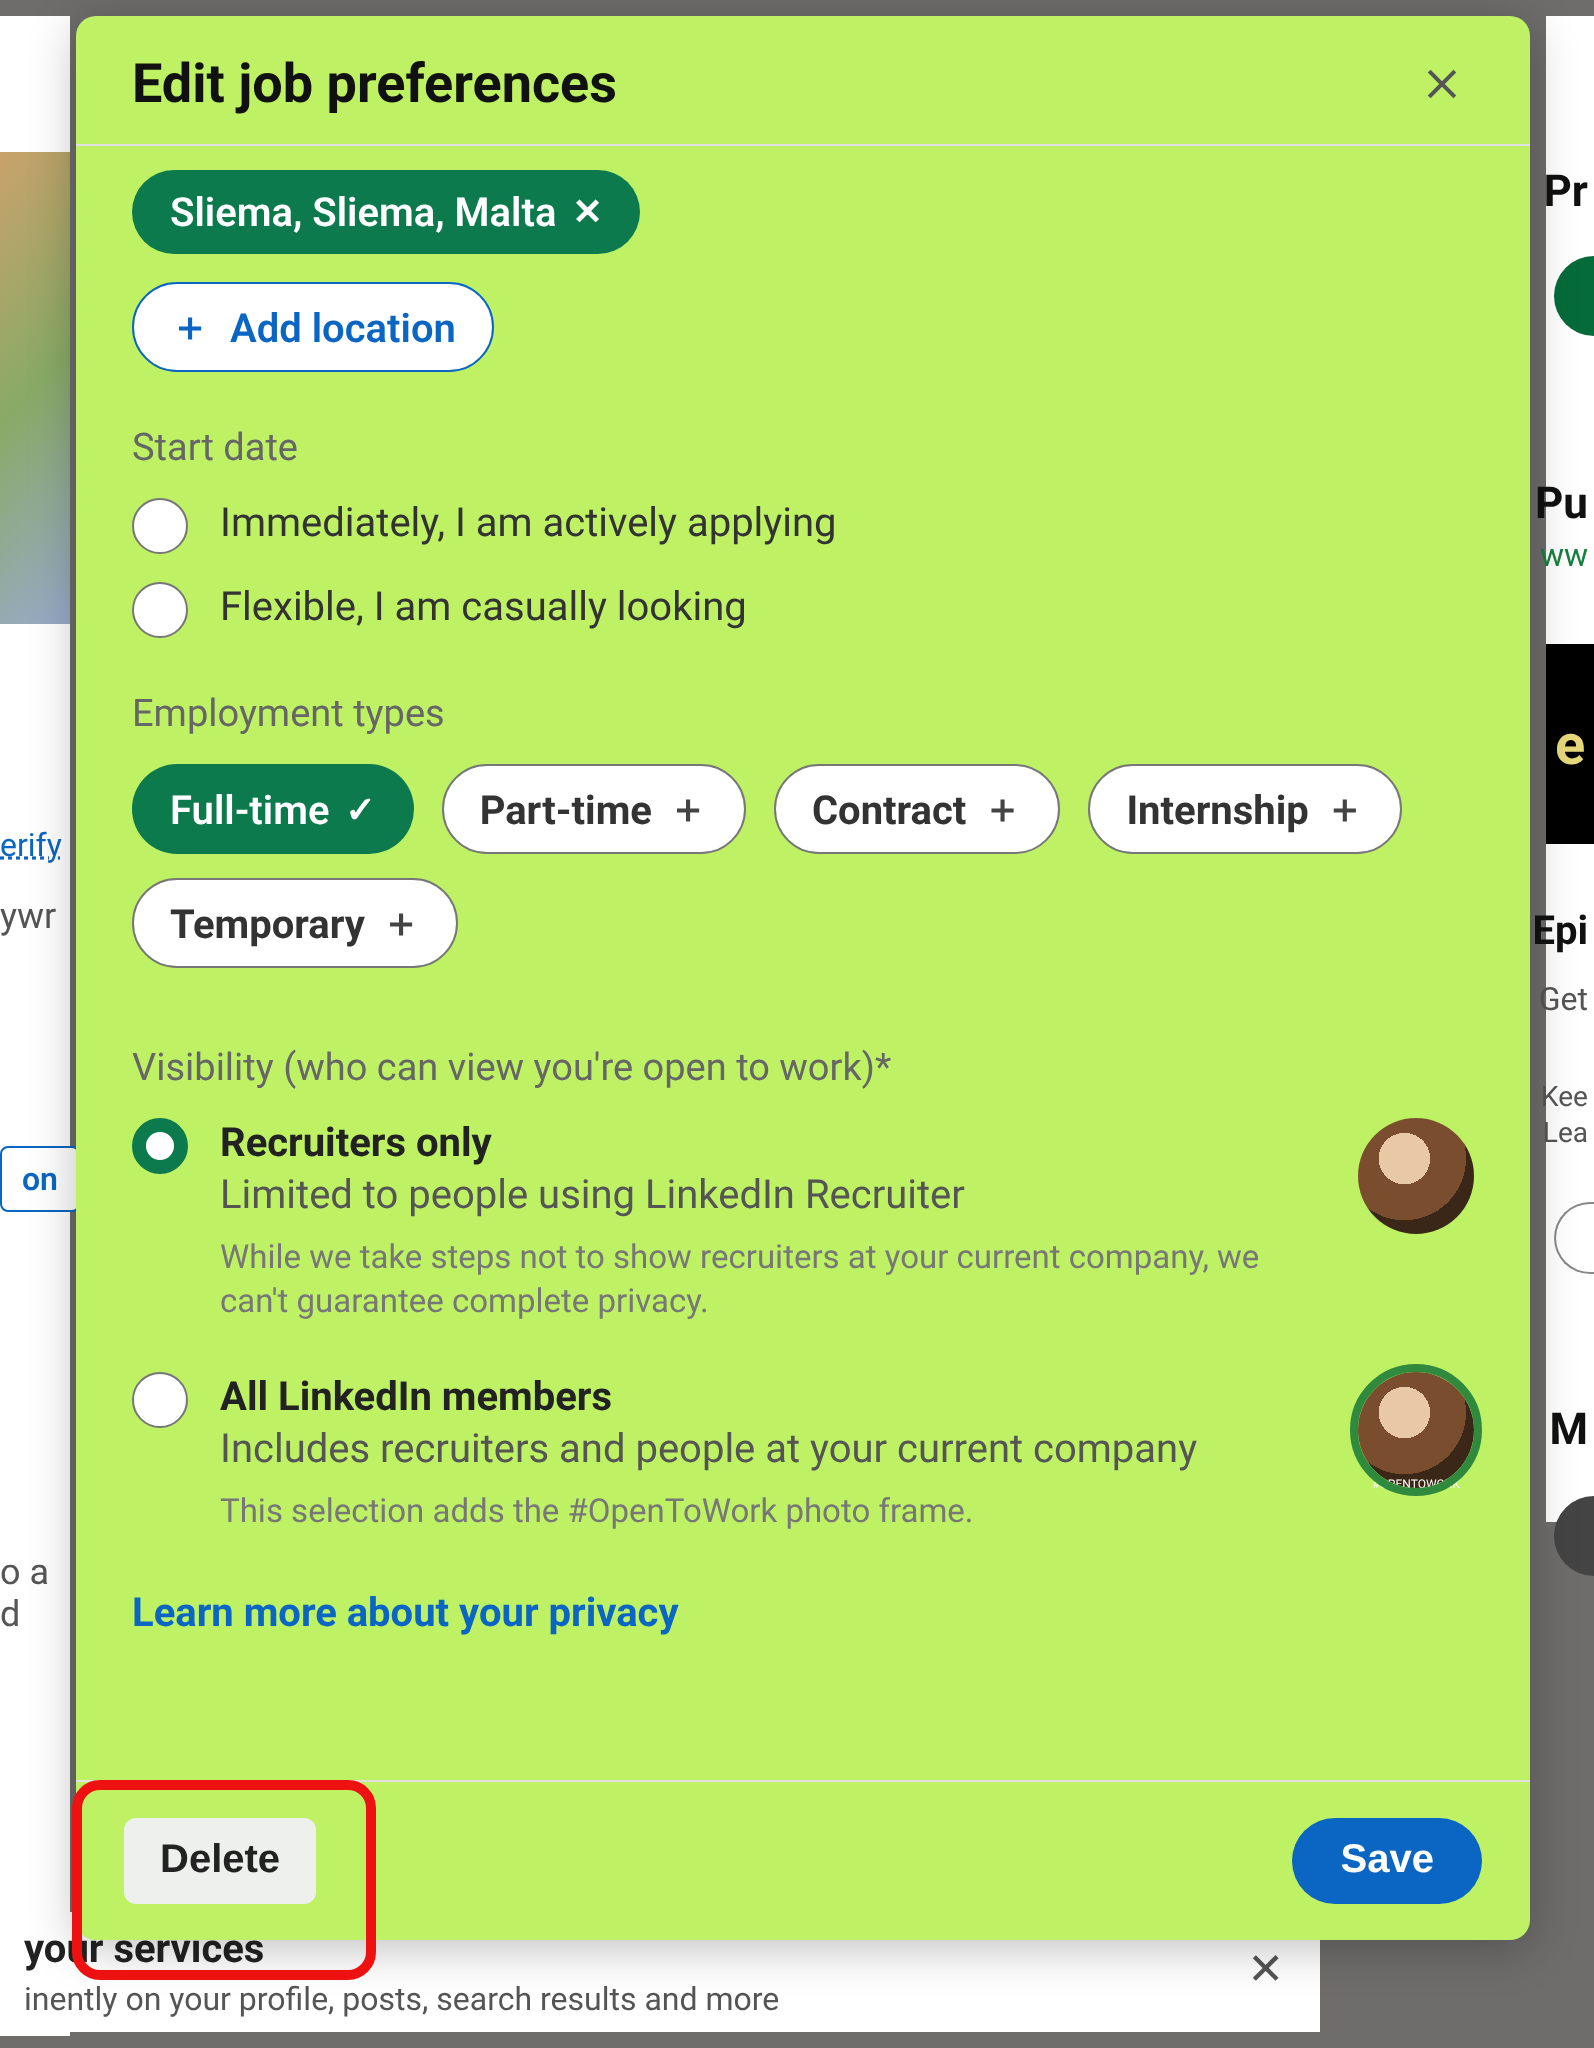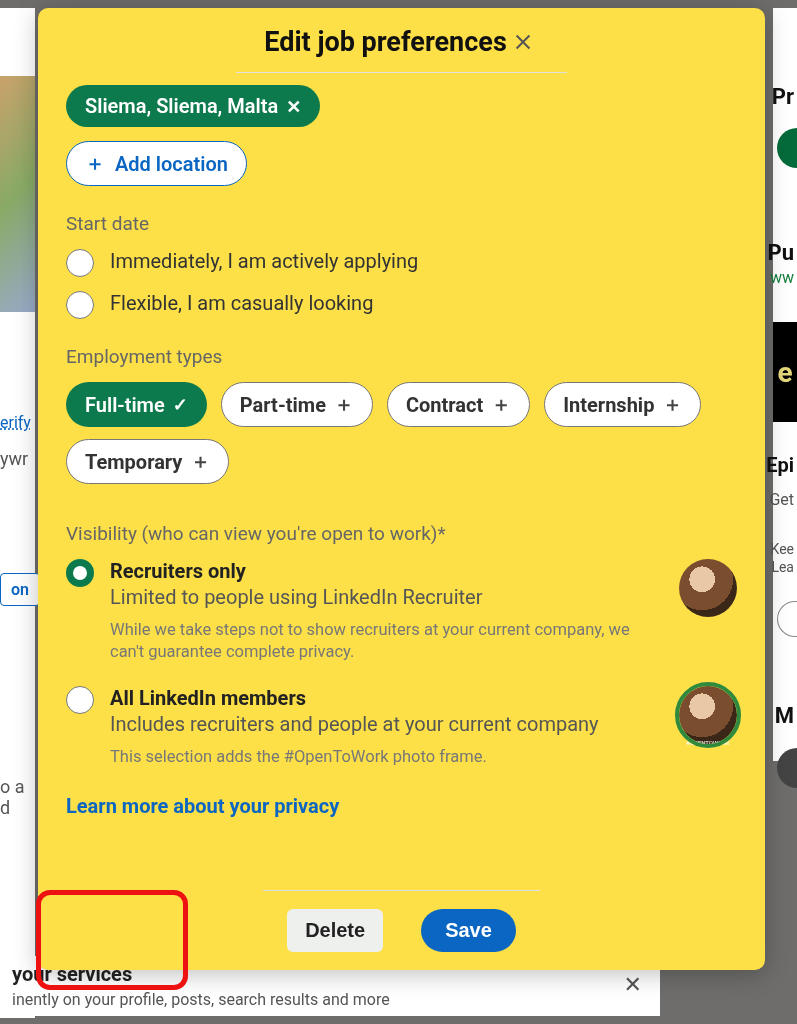--- a/index.html
+++ b/index.html
@@ -25,24 +25,24 @@
   .bg-right .gray-circle { position:absolute; right:0; top:740px; width:20px; height:40px; background:#444; border-top-left-radius:20px; border-bottom-left-radius:20px; }
   .services-bar { position:absolute; left:0; bottom:8px; width:660px; height:60px; background:#fff; padding:6px 12px; color:#222;}
   .services-bar .close-x { position:absolute; right:18px; top:16px; font-size:22px; color:#555; cursor:pointer; }
   .services-bar .title { font-size:20px; font-weight:700; }
   .services-bar .sub { font-size:16px; color:#555; margin-top:4px; }
 
   .modal {
     position: absolute;
     left: 38px; top: 8px;
     width: 727px; height: 962px;
-    background: #fde047;
+    background: #bef264;
     border-radius: 10px;
     box-shadow: 0 4px 24px rgba(0,0,0,0.25);
-    display: flex; flex-direction: column; align-items: center;
+    display: flex; flex-direction: column;
   }
   .modal-header {
     display:flex; align-items:center; justify-content:space-between;
     padding: 18px 28px 14px 28px;
     border-bottom: 1px solid #e0e0e0;
   }
   .modal-header h1 { font-size: 27px; font-weight: 700; color:#111; }
   .close-btn { width:32px; height:32px; display:flex; align-items:center; justify-content:center; cursor:pointer; color:#555; }
   .close-btn svg { width:22px; height:22px; }
   .modal-body { flex:1; overflow:auto; padding: 12px 28px 6px 28px; }

